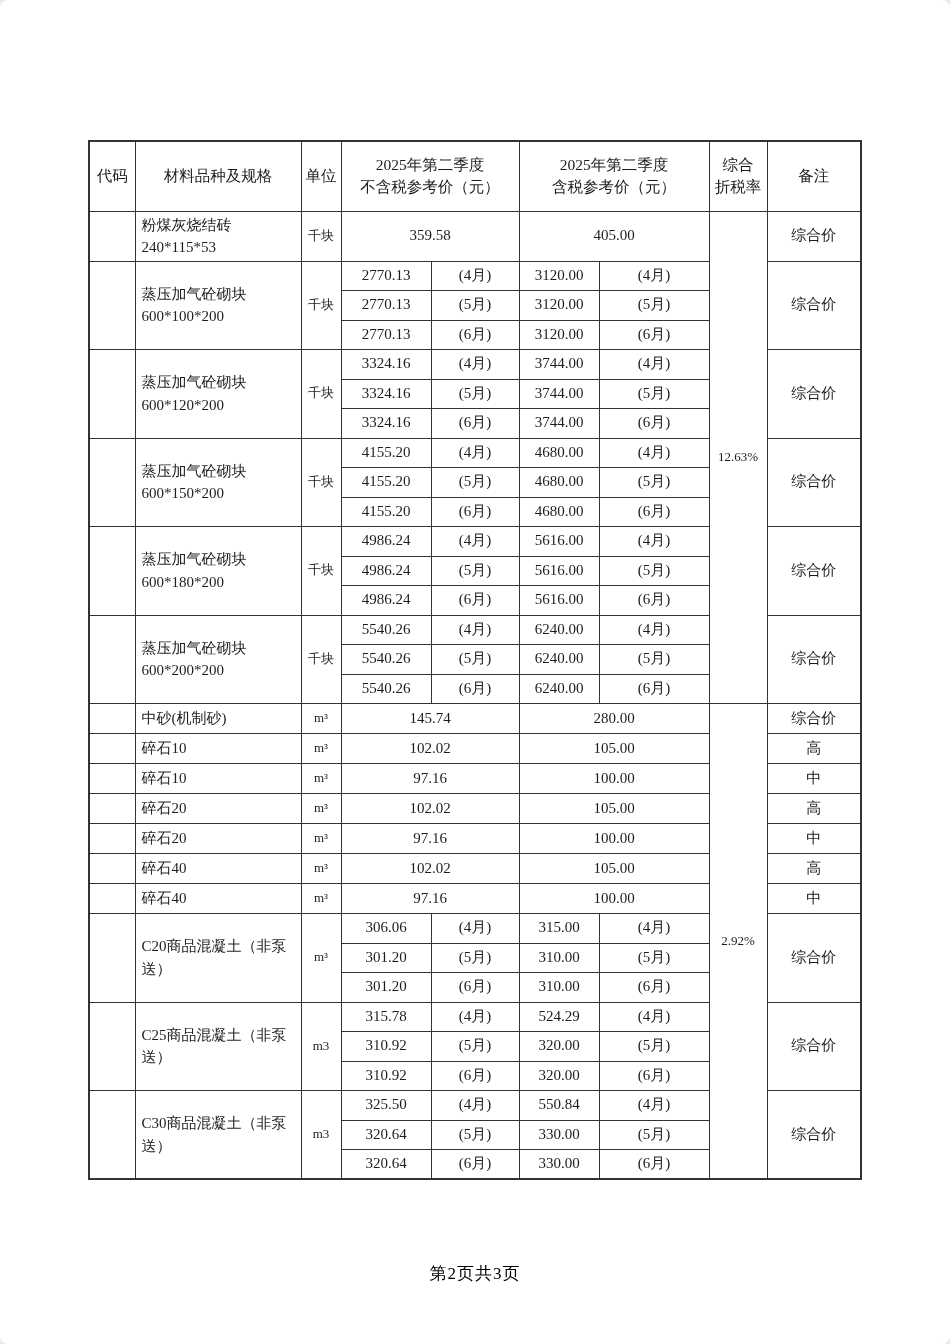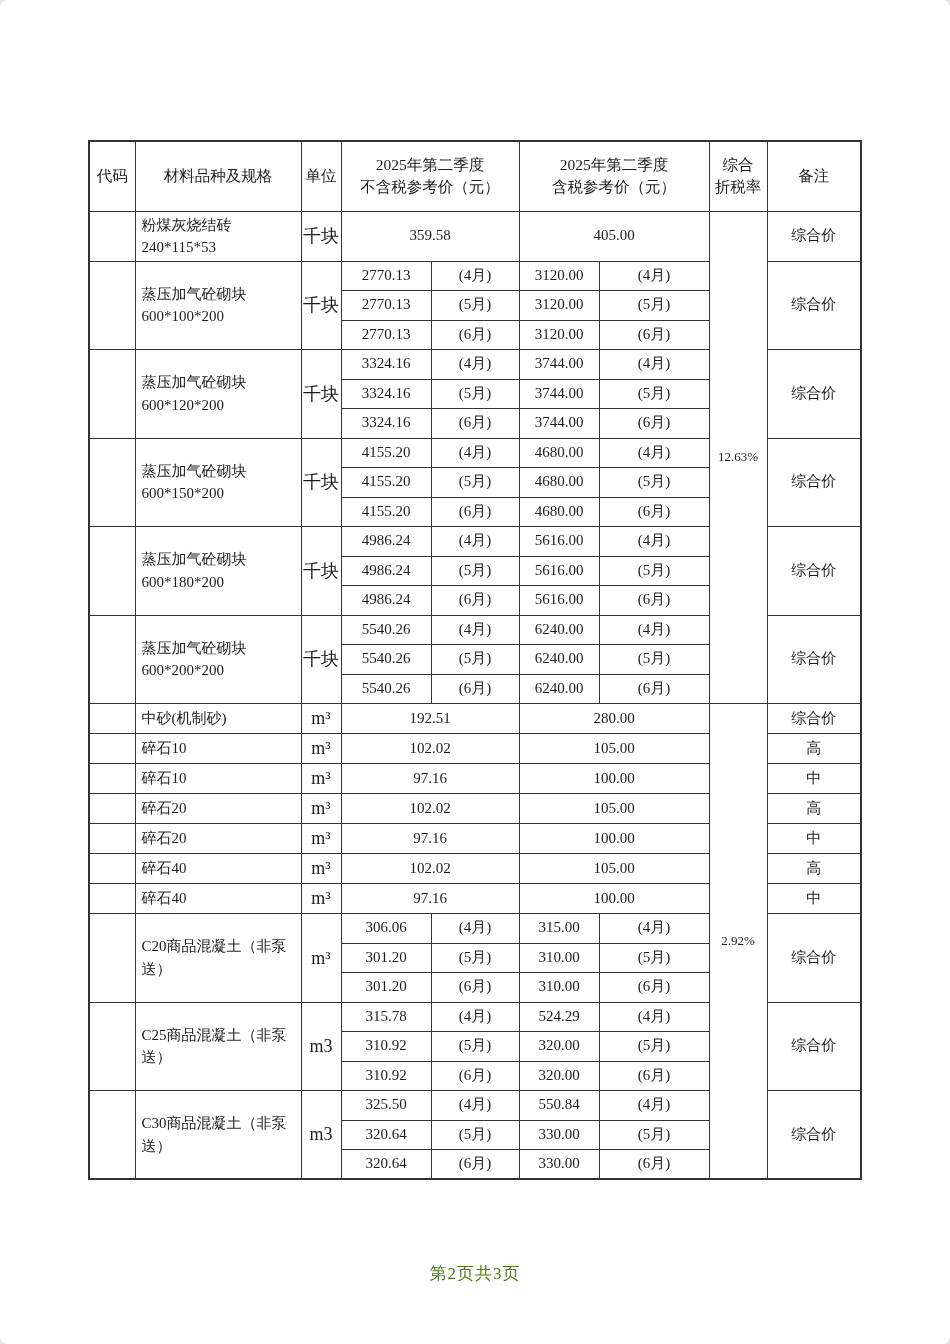--- a/index.html
+++ b/index.html
@@ -51,31 +51,31 @@
   tr.row-monthly{height:29.5px;}
   tr.row-single{height:30px;}
   tr.row-tall{height:45px;}
   td.cell-material{
     text-align:left;
     padding:2px 2px 2px 6px;
     white-space:pre-line;
     line-height:1.5;
     font-family:Liberation Serif, serif;
   }
-  td.cell-unit{font-size:18px;}
+  td.cell-unit{font-size:13px;}
   td.cell-tax-rate{font-size:13px;}
   .footer{
     position:absolute;
     top:1262px;
     left:0;
     width:100%;
     text-align:center;
     font-size:17px;
     letter-spacing:1px;
-    color:#4d7c0f;
+    color:#000000;
   }
 </style>
 </head>
 <body>
 
 <div class="page">
 
   <table class="price-table">
     <colgroup>
       <col style="width:46px">
@@ -225,21 +225,21 @@
         <tr class="row-monthly">
           <td class="cell-price-extax">5540.26</td>
           <td class="cell-month-extax">(6月)</td>
           <td class="cell-price-inctax">6240.00</td>
           <td class="cell-month-inctax">(6月)</td>
         </tr>
         <tr class="row-single">
           <td class="cell-code"></td>
           <td class="cell-material">中砂(机制砂)</td>
           <td class="cell-unit">m³</td>
-          <td class="cell-price-extax" colspan="2">192.51</td>
+          <td class="cell-price-extax" colspan="2">145.74</td>
           <td class="cell-price-inctax" colspan="2">280.00</td>
           <td class="cell-tax-rate" rowspan="16">2.92%</td>
           <td class="cell-remark">综合价</td>
         </tr>
         <tr class="row-single">
           <td class="cell-code"></td>
           <td class="cell-material">碎石10</td>
           <td class="cell-unit">m³</td>
           <td class="cell-price-extax" colspan="2">102.02</td>
           <td class="cell-price-inctax" colspan="2">105.00</td>

